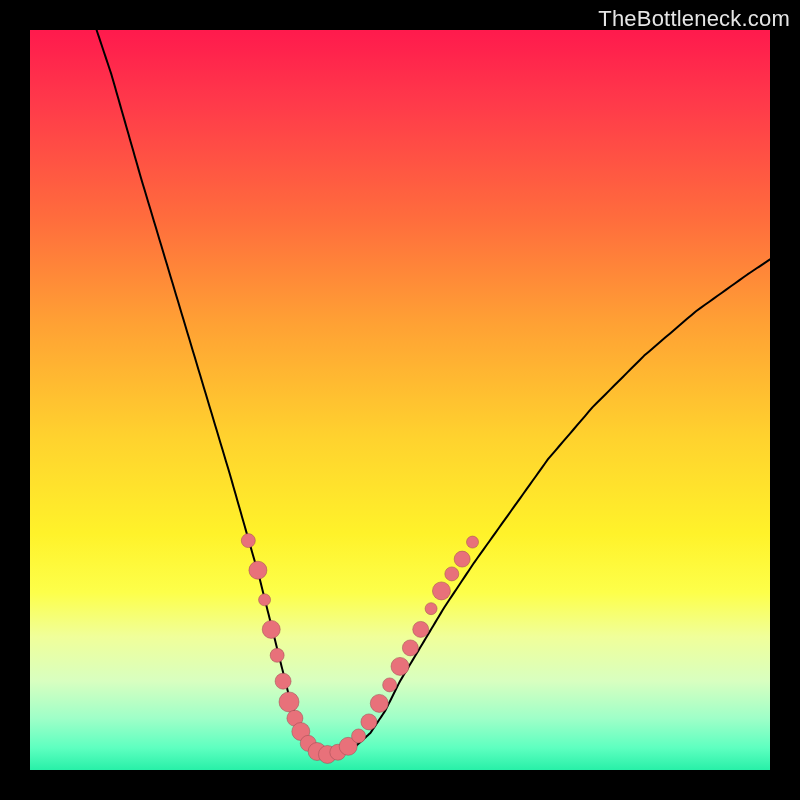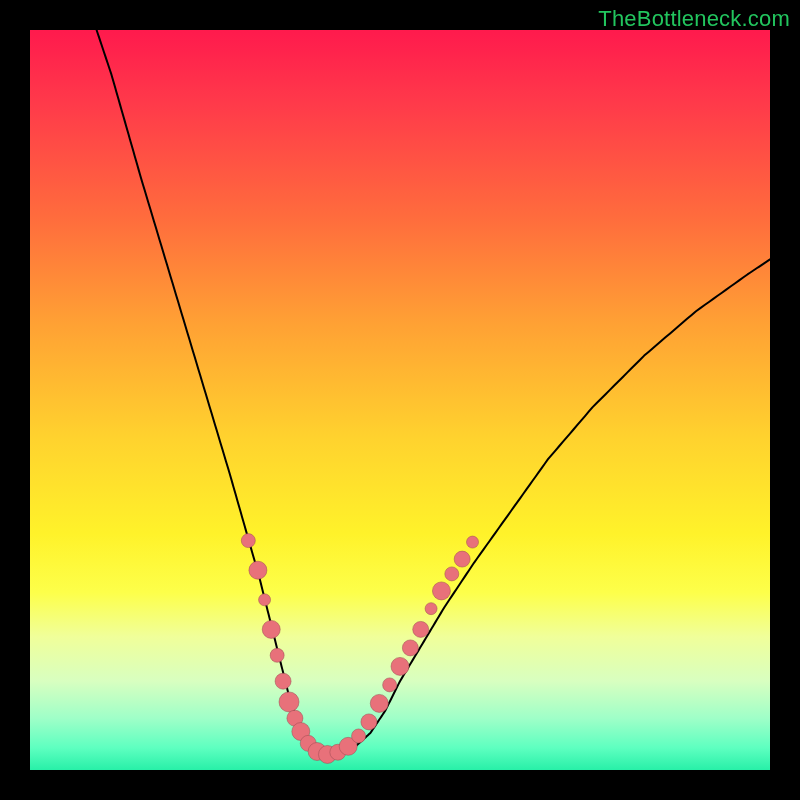--- a/index.html
+++ b/index.html
@@ -35,21 +35,21 @@
       #d8ffc0 88%,
       #9fffc8 93%,
       #5effc0 97%,
       #28f0a8 100%
     );
   }
   #watermark {
     position: absolute;
     top: 6px;
     right: 10px;
-    color: #22c55e;
+    color: #e5e5e5;
     font-size: 22px;
     font-weight: 500;
     letter-spacing: 0.2px;
     user-select: none;
   }
   svg {
     position: absolute;
     left: 0;
     top: 0;
   }

